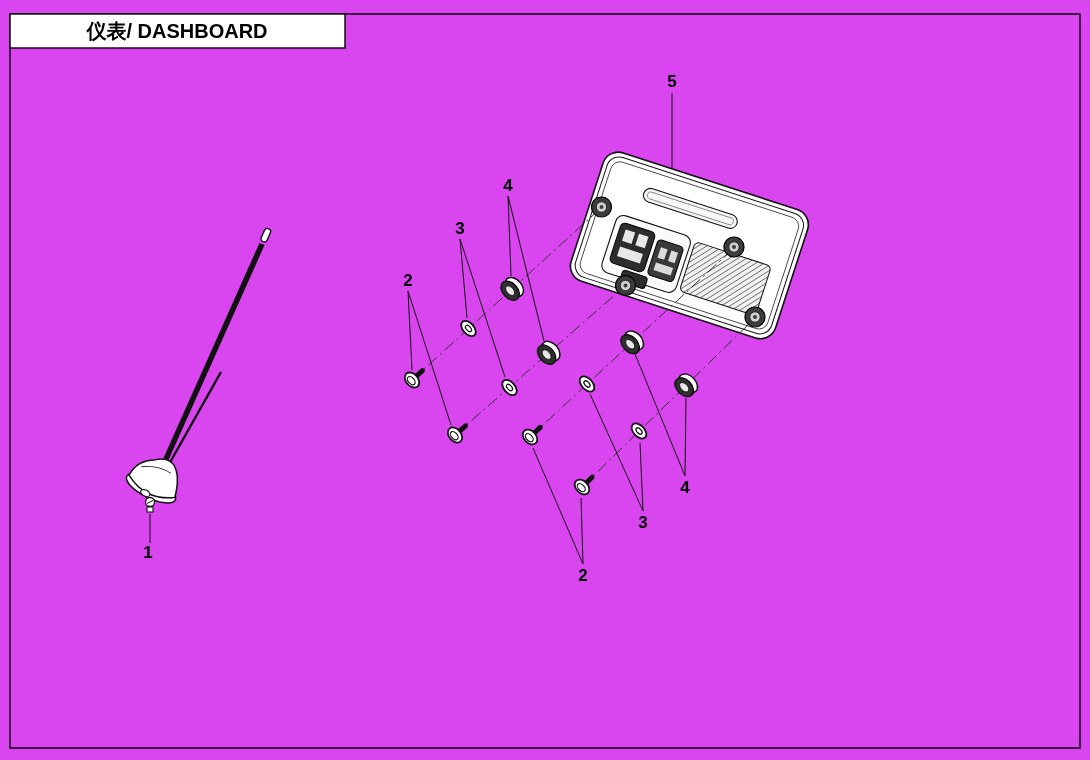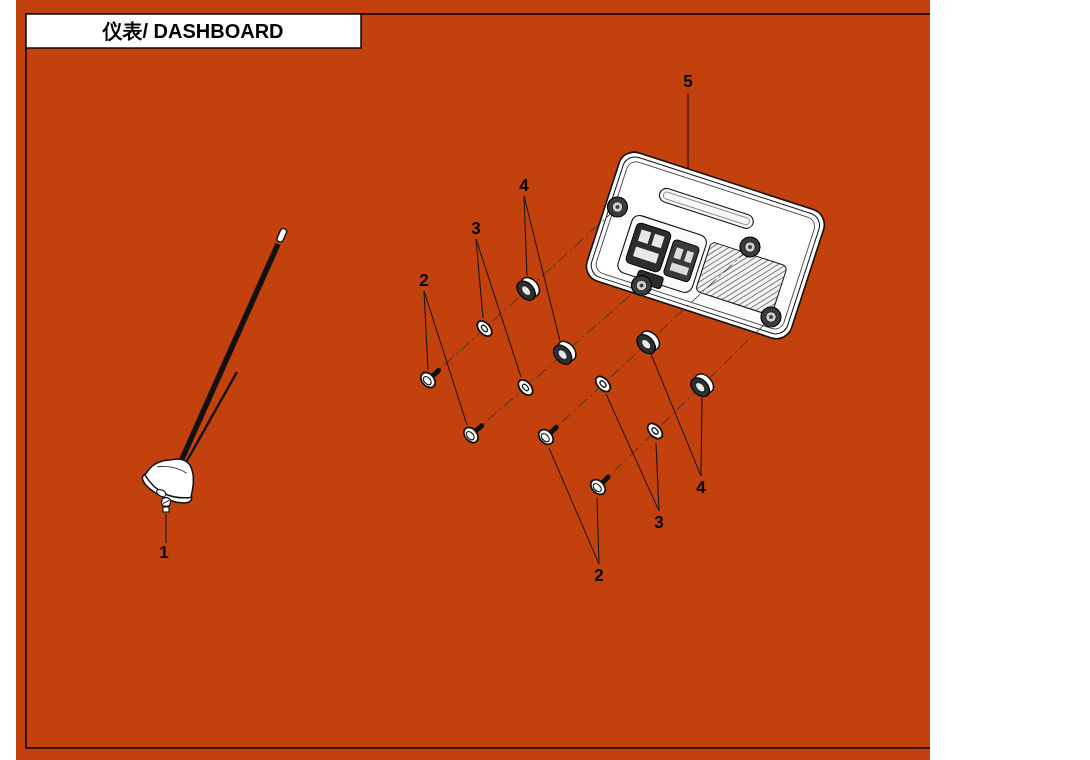--- a/index.html
+++ b/index.html
@@ -1,23 +1,22 @@
 <!DOCTYPE html>
 <html><head>
 <meta charset="utf-8">
 <style>
   * { margin: 0; padding: 0; box-sizing: border-box; }
   html, body { width: 1090px; height: 760px; background: #ffffff; }
   .page {
     position: relative;
-    width: 914px;
+    width: 1090px;
     height: 760px;
-    background: #c2410c;
+    background: #d946ef;
     overflow: hidden;
-    margin-left: 16px;
   }
   svg text {
     font-family: "Liberation Sans", "DejaVu Sans", sans-serif;
     fill: #000000;
   }
 </style>
 </head>
 <body>
 
 <div class="page">

